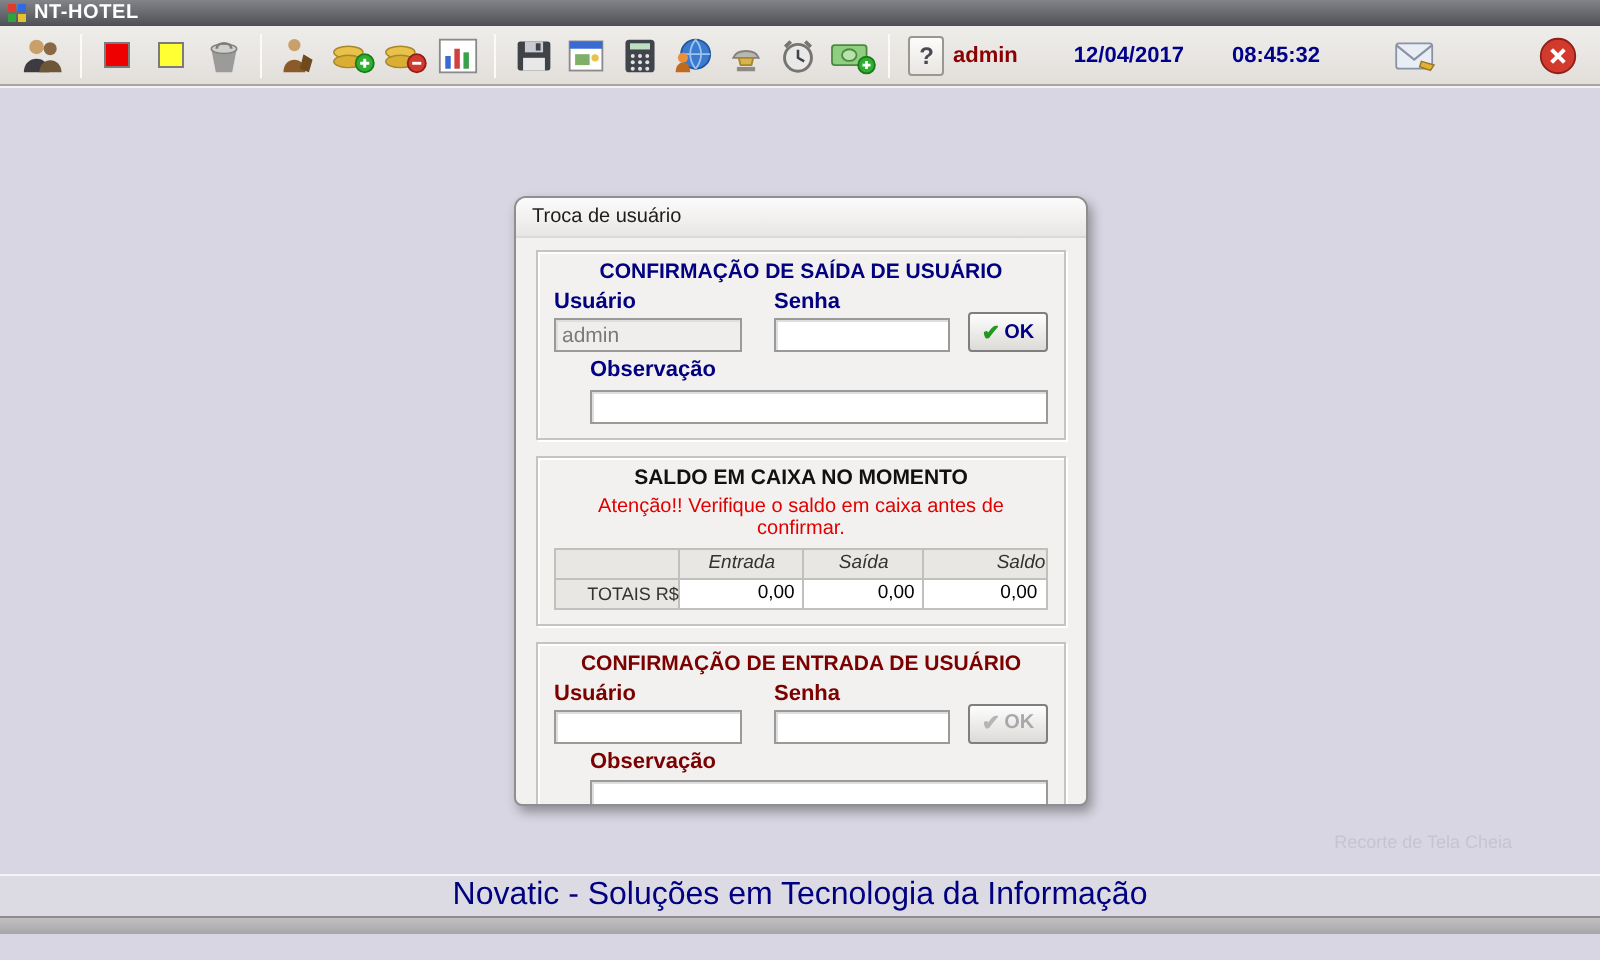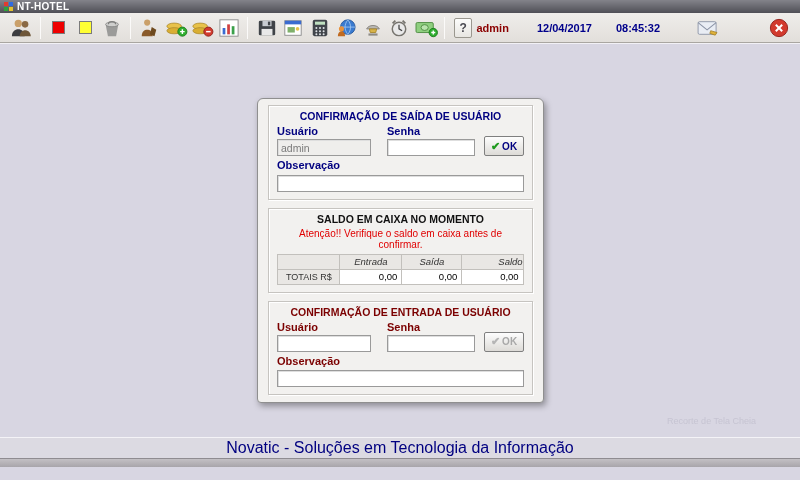--- a/index.html
+++ b/index.html
@@ -62,27 +62,27 @@
   .inp.dim { background:#EFEEEC; color:#7a7a7a; }
   .w-user { width:94px; margin-right:16px; }
   .w-pass { width:88px; }
   .w-obs  { width:100%; }
   .okbtn { width:40px; height:20px; margin-left:auto; border:1px solid #7f7f7f; border-radius:2px;
     background:linear-gradient(#fdfdfd,#dddbd7); font-size:10px; font-weight:bold; color:#000080;
     display:flex; align-items:center; justify-content:center; gap:2px; }
   .okbtn .chk { color:#1E9A1E; font-size:11px; }
   .okbtn.disabled { color:#a8a8a8; }
   .okbtn.disabled .chk { color:#b5b5b5; }
-  .obs-block { margin-top:3px; }
+  .obs-block { margin-top:3px;margin-left:18px; }
 
   .warn { text-align:center; font-size:10px; color:#E00000; margin:1px 0 4px 0; }
   table.saldo { border-collapse:collapse; margin:0 auto; }
   table.saldo th, table.saldo td { border:1px solid #c2c0bc; font-size:9.5px; height:15px; }
   table.saldo th { background:#E9E7E4; font-weight:normal; color:#333;font-style:italic; }
-  table.saldo td.rowlbl { background:#E9E7E4; text-align:center; font-size:9px; color:#333; }
+  table.saldo td.rowlbl { background:#E9E7E4; text-align:right; font-size:9px; color:#333; }
   table.saldo td.val { background:#fff; text-align:right; padding-right:4px; }
   .c0{width:62px;} .c1{width:62px;} .c2{width:60px;} .c3{width:56px;padding-left:36px;}
 
   
   .statusbar { height:21px; background:#DCDAE2; border-top:1px solid #f4f3f7;
     display:flex; align-items:center; justify-content:center; }
   .statusbar span { color:#000080; font-size:16px; }
   .bottomstrip { height:9px; background:linear-gradient(#c3c0c4,#a8a5aa); border-top:1px solid #8f8c91; }
 
   svg { display:block; }
@@ -244,20 +244,23 @@
           <path d="M7.5 7.5l7 7M14.5 7.5l-7 7" stroke="#fff" stroke-width="2.2"></path>
         </svg>
       </span>
     </span>
   </div>
 
   <div class="workspace">
     <span class="watermark">Recorte de Tela Cheia</span>
 
     <div class="dialog">
+      <div class="dlg-head">
+        <span>Troca de usuário</span>
+      </div>
       <div class="dlg-body">
 
         <div class="panel">
           <div class="p-title navy">CONFIRMAÇÃO DE SAÍDA DE USUÁRIO</div>
           <div class="frow">
             <div class="fcol">
               <span class="lbl navy">Usuário</span>
               <input class="inp dim w-user" readonly="" value="admin" style="">
             </div>
             <div class="fcol">

